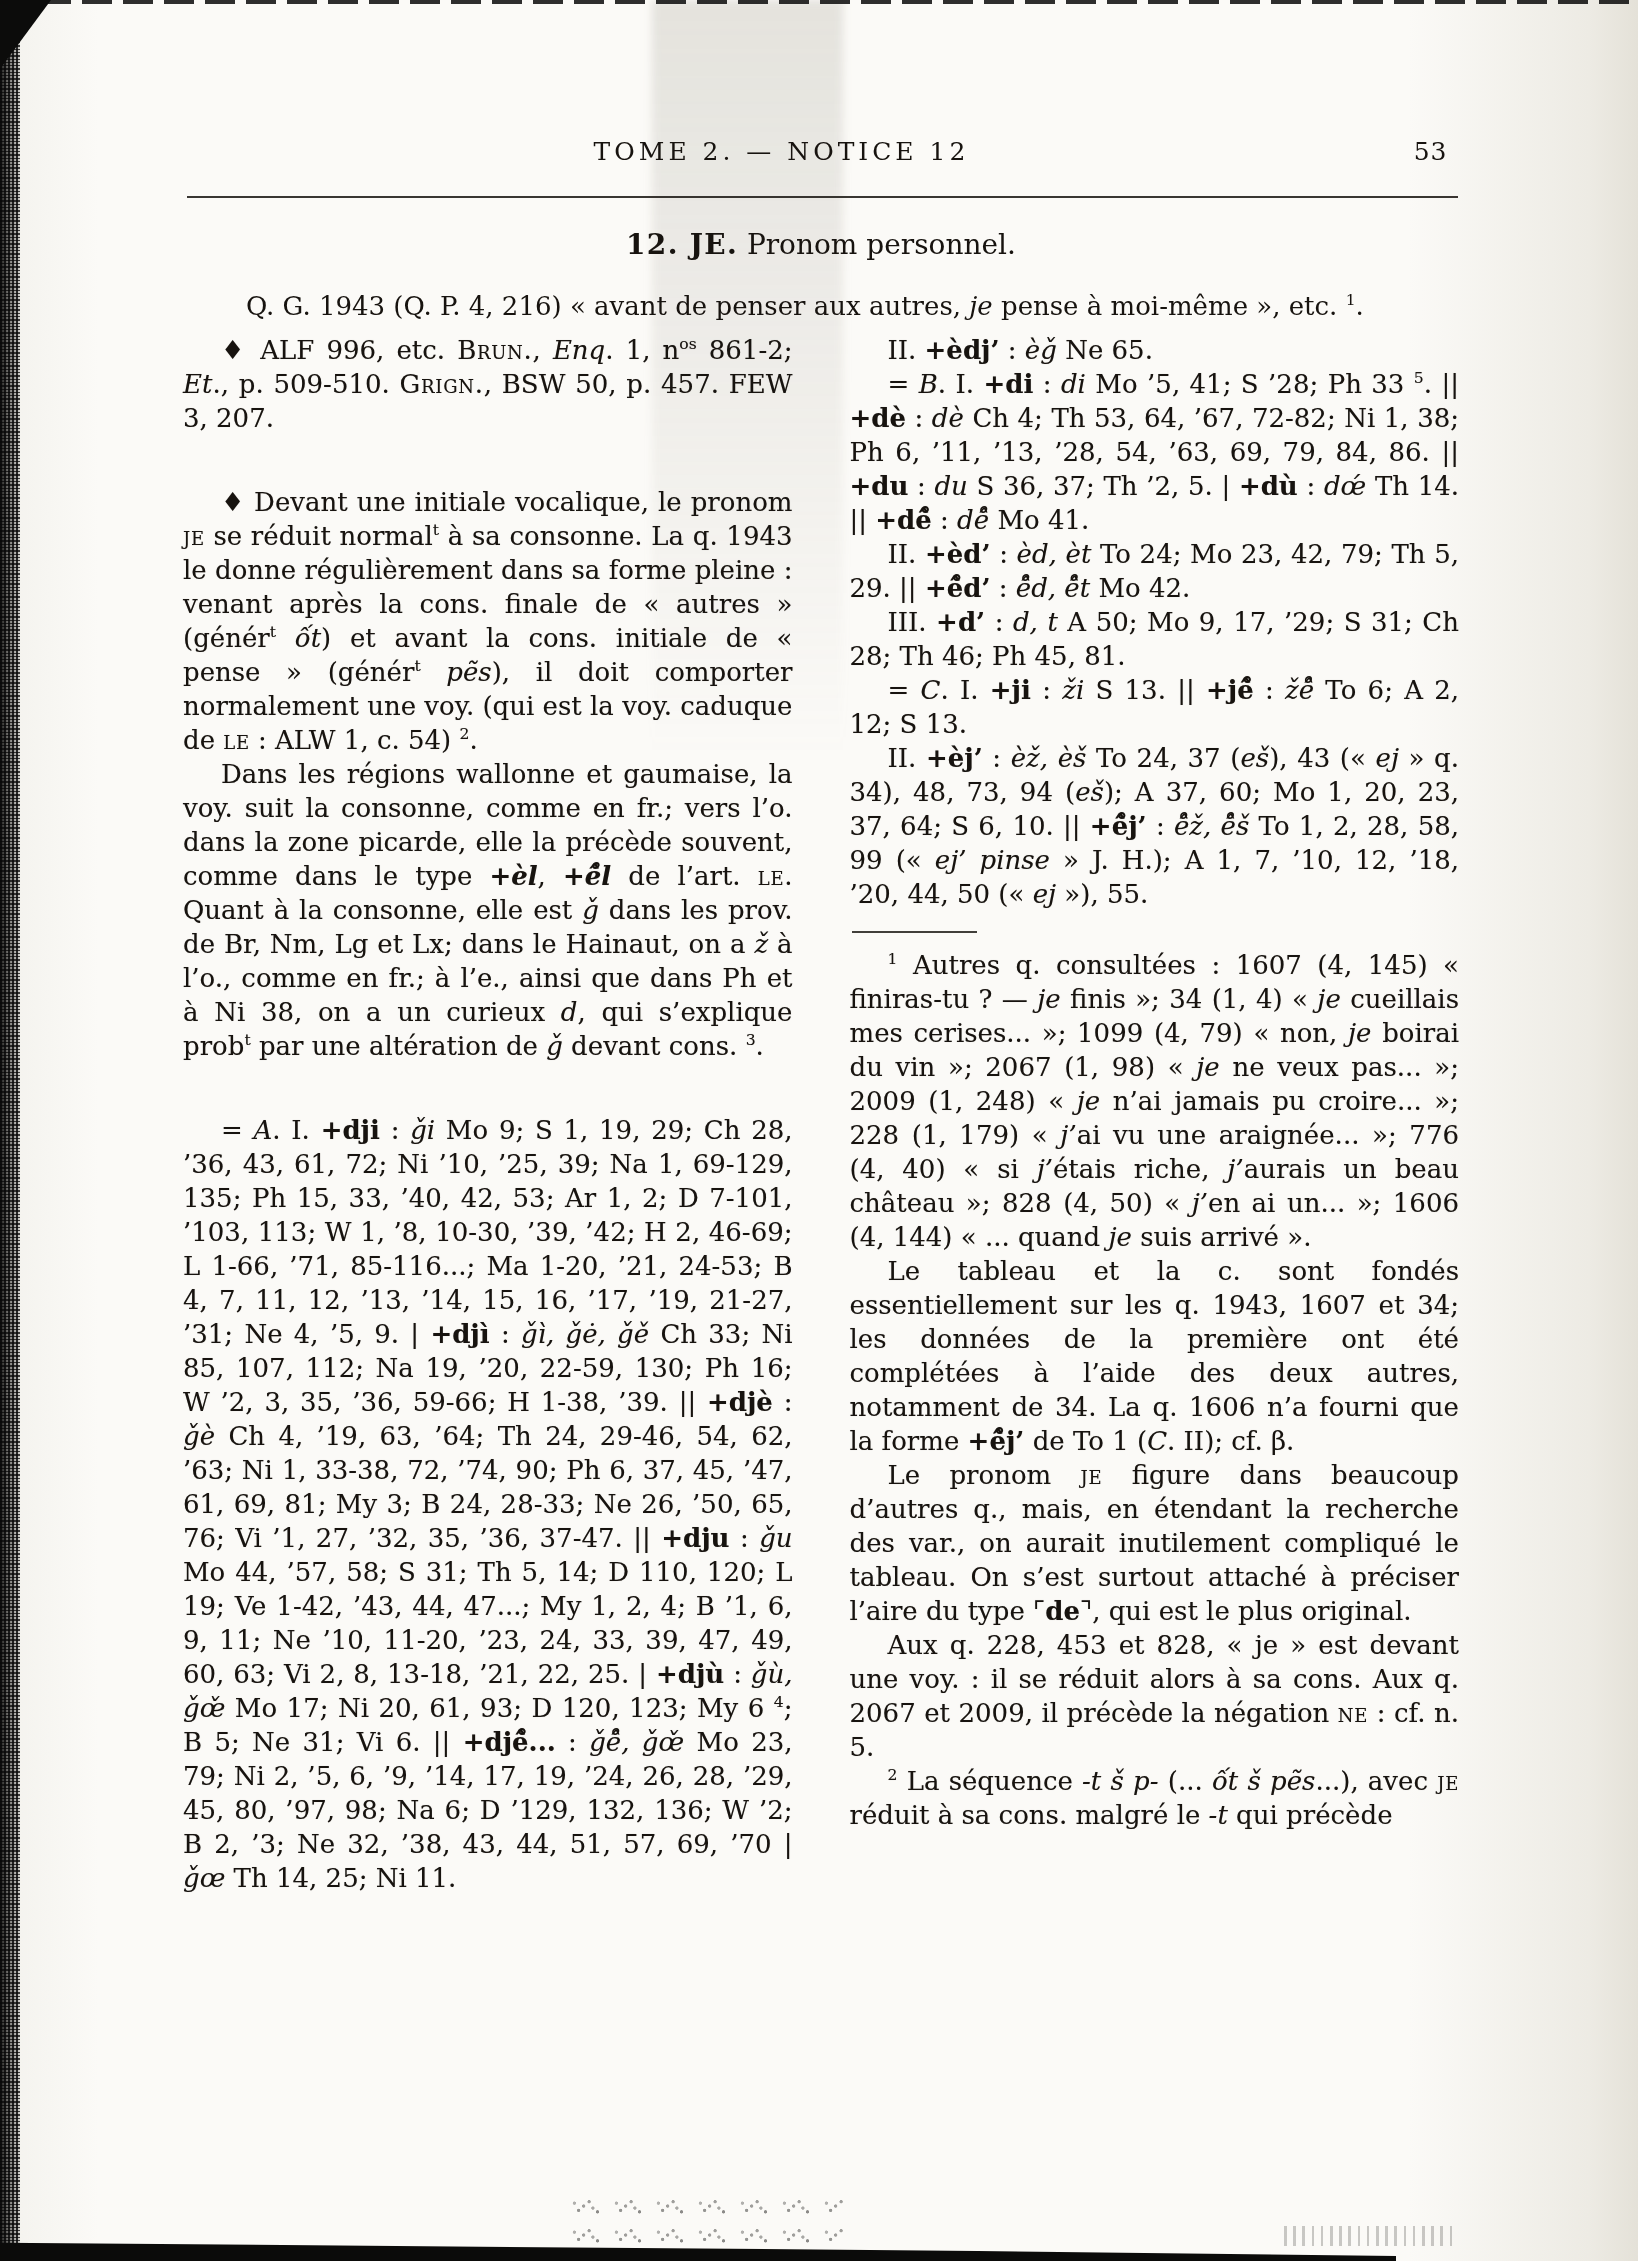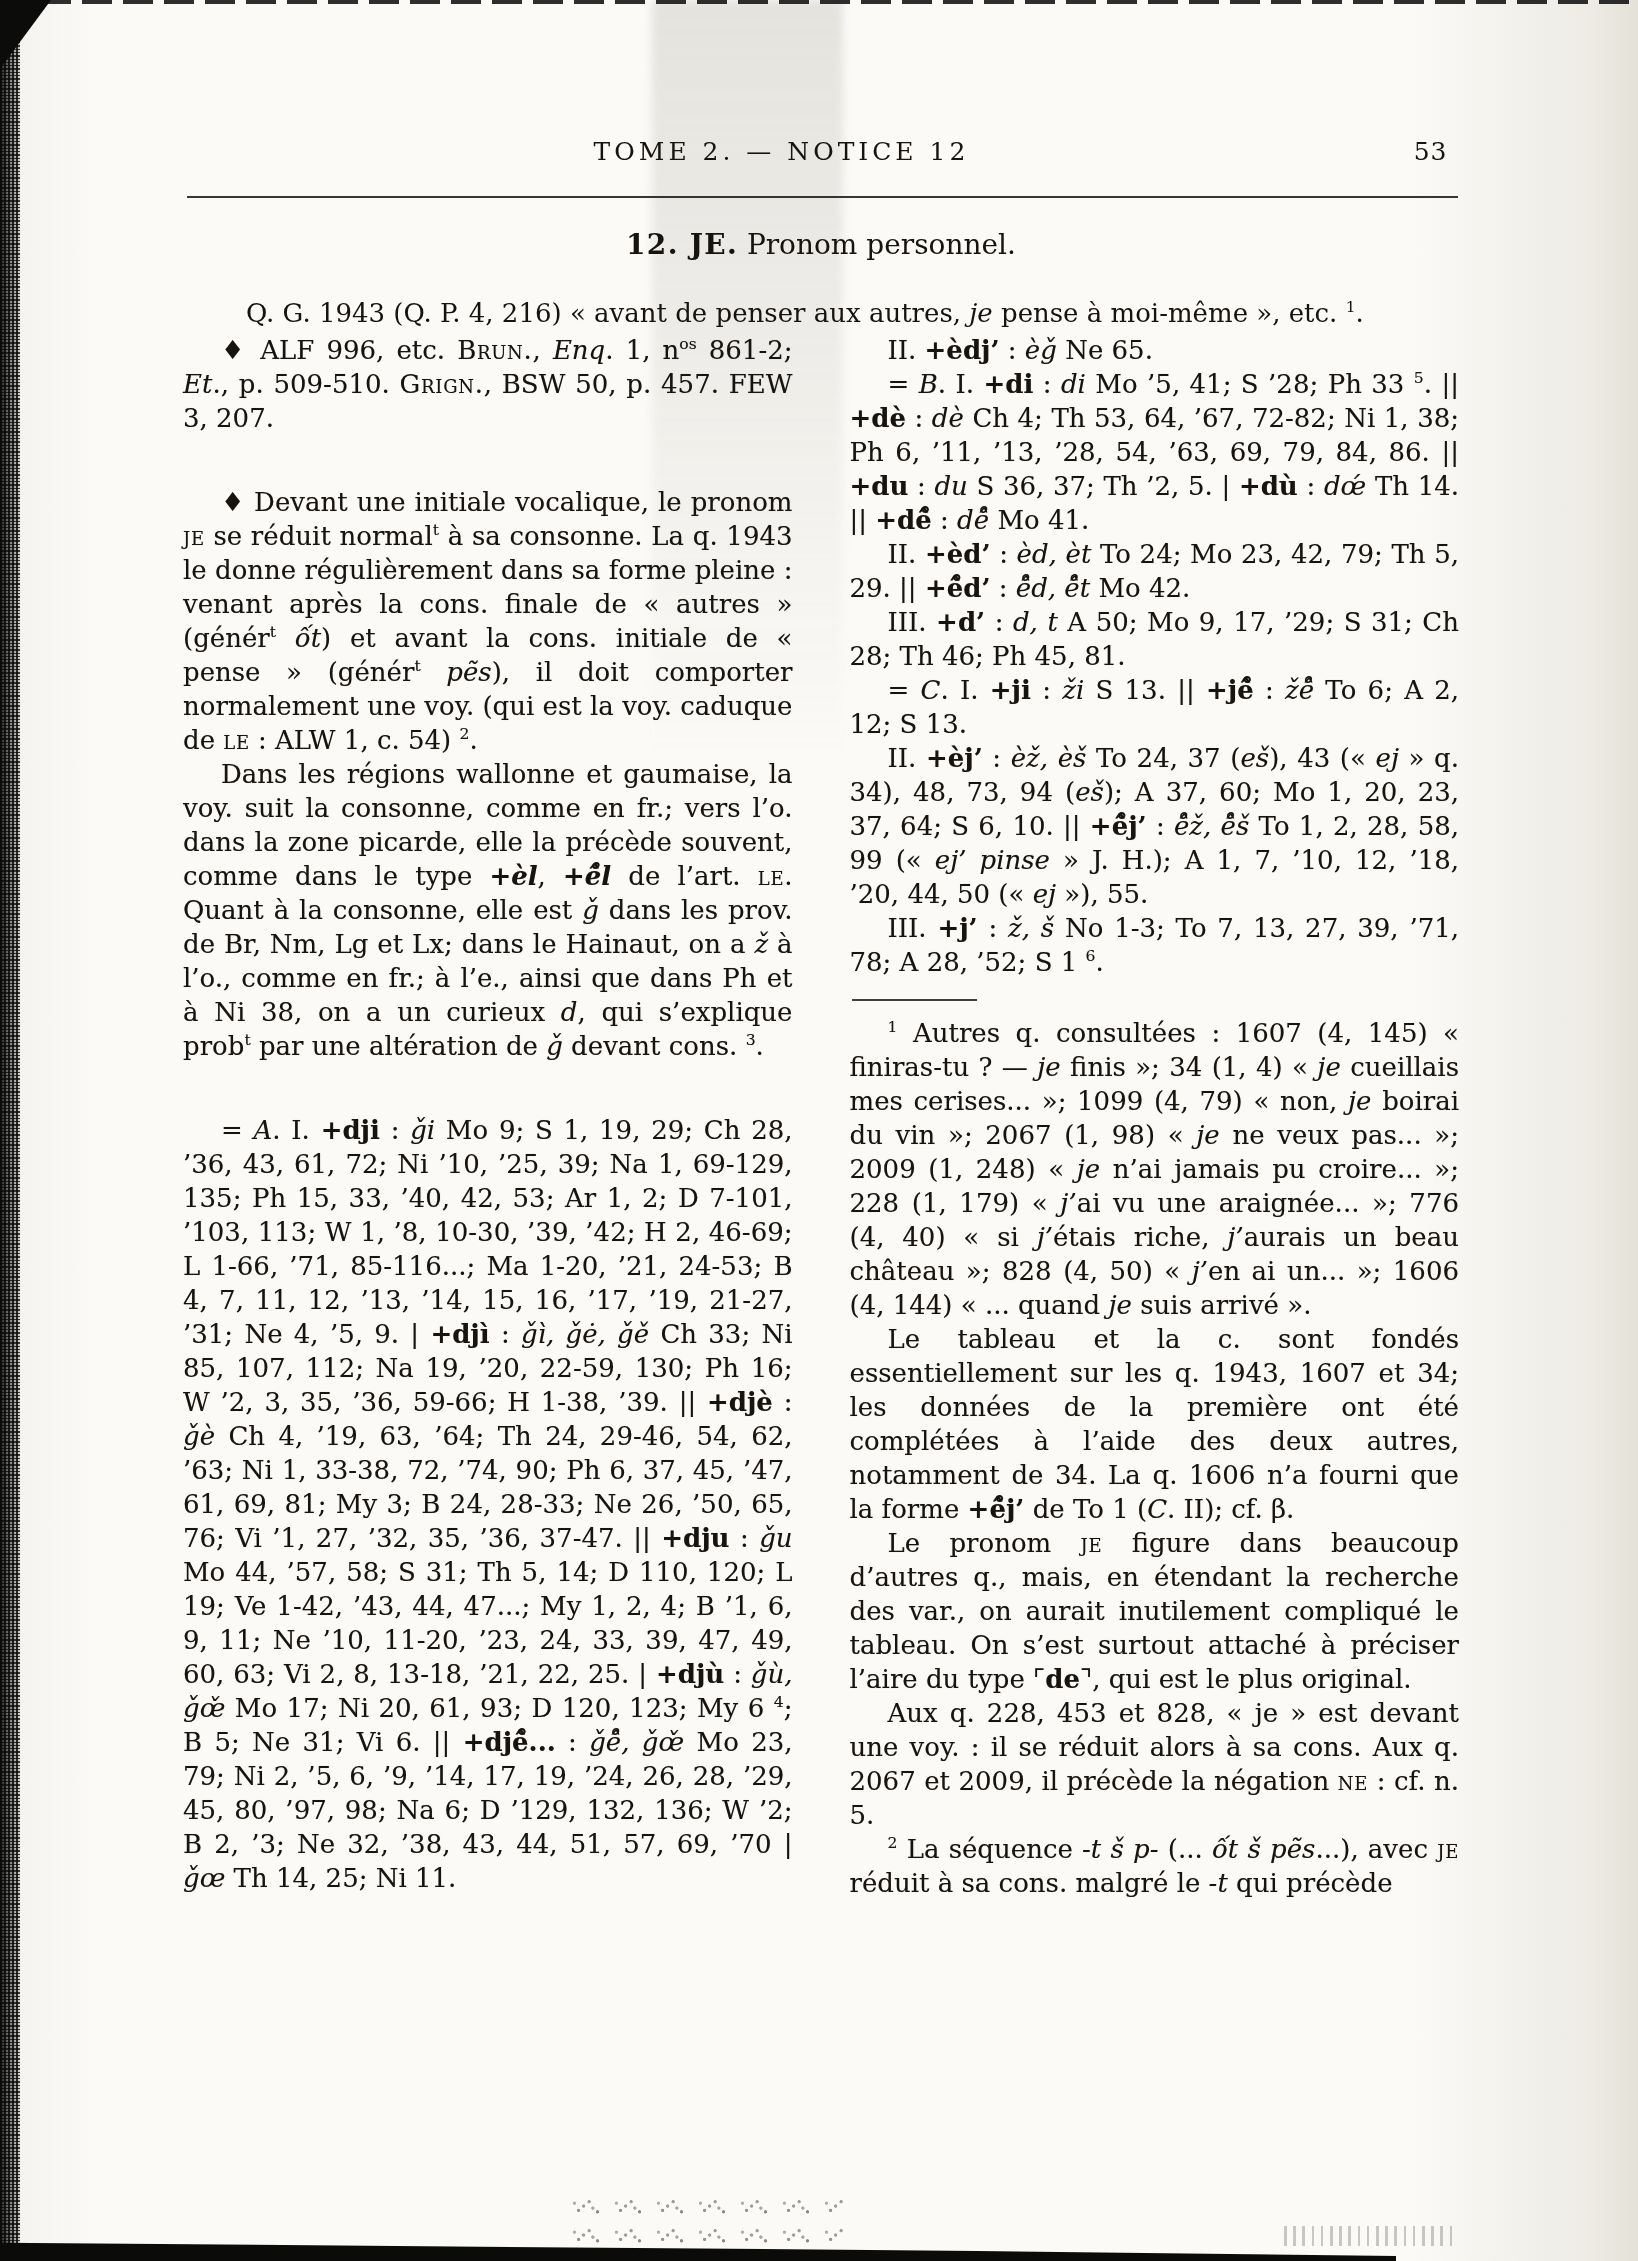--- a/index.html
+++ b/index.html
@@ -45,21 +45,21 @@
   
   .running-head{position:absolute;top:137px;left:183px;width:1276px;height:33px;
     font-size:25px;letter-spacing:4px;}
   .running-head .centered{display:block;text-align:center;padding-right:79px;}
   .running-head .pageno{position:absolute;right:12px;top:0;letter-spacing:0.7px;}
   .header-rule{position:absolute;top:196px;left:187px;width:1271px;height:0;
     border:0;border-top:2px solid #23201c;opacity:.9;margin:0;}
   .notice-title{position:absolute;top:228px;left:183px;width:1276px;margin:0;
     text-align:center;font-size:28px;font-weight:normal;}
   .notice-title .lead{font-weight:bold;letter-spacing:1.3px;}
-  .intro{position:absolute;top:296px;left:183px;width:1276px;margin:0;
+  .intro{position:absolute;top:289px;left:183px;width:1276px;margin:0;
     font-size:26px;line-height:34px;text-indent:63px;}
   .columns{position:absolute;top:333px;left:183px;width:1276px;display:flex;gap:57px;}
   .col{width:616px;font-size:26px;line-height:34px;text-align:justify;
     text-shadow:0 0 0.7px rgba(25,20,14,.35);}
   p.para{margin:0;text-indent:38px;}
   p.gap{margin-top:50px;}
   .fn-rule{width:125px;border:0;border-top:2px solid #201d19;margin:20px 0 14.5px 2.6px;opacity:.85;}
   .s-b{font-weight:bold;}
   .s-i{font-style:italic;}
   .s-bi{font-weight:bold;font-style:italic;}
@@ -100,21 +100,20 @@
         <p class="para gap"><span>= </span><span class="s-i">A</span><span>. I. </span><span class="s-b">+dji</span><span> : </span><span class="s-i">ǧi</span><span> Mo 9; S 1, 19, 29; Ch 28, ’36, 43, 61, 72; Ni ’10, ’25, 39; Na 1, 69-129, 135; Ph 15, 33, ’40, 42, 53; Ar 1, 2; D 7-101, ’103, 113; W 1, ’8, 10-30, ’39, ’42; H 2, 46-69; L 1-66, ’71, 85-116...; Ma 1-20, ’21, 24-53; B 4, 7, 11, 12, ’13, ’14, 15, 16, ’17, ’19, 21-27, ’31; Ne 4, ’5, 9. | </span><span class="s-b">+djì</span><span> : </span><span class="s-i">ǧì, ǧė, ǧě</span><span> Ch 33; Ni 85, 107, 112; Na 19, ’20, 22-59, 130; Ph 16; W ’2, 3, 35, ’36, 59-66; H 1-38, ’39. || </span><span class="s-b">+djè</span><span> : </span><span class="s-i">ǧè</span><span> Ch 4, ’19, 63, ’64; Th 24, 29-46, 54, 62, ’63; Ni 1, 33-38, 72, ’74, 90; Ph 6, 37, 45, ’47, 61, 69, 81; My 3; B 24, 28-33; Ne 26, ’50, 65, 76; Vi ’1, 27, ’32, 35, ’36, 37-47. || </span><span class="s-b">+dju</span><span> : </span><span class="s-i">ǧu</span><span> Mo 44, ’57, 58; S 31; Th 5, 14; D 110, 120; L 19; Ve 1-42, ’43, 44, 47...; My 1, 2, 4; B ’1, 6, 9, 11; Ne ’10, 11-20, ’23, 24, 33, 39, 47, 49, 60, 63; Vi 2, 8, 13-18, ’21, 22, 25. | </span><span class="s-b">+djù</span><span> : </span><span class="s-i">ǧù, ǧœ̌</span><span> Mo 17; Ni 20, 61, 93; D 120, 123; My 6 </span><span class="s-sup">4</span><span>; B 5; Ne 31; Vi 6. || </span><span class="s-b">+djê̊...</span><span> : </span><span class="s-i">ǧê̊, ǧœ̌</span><span> Mo 23, 79; Ni 2, ’5, 6, ’9, ’14, 17, 19, ’24, 26, 28, ’29, 45, 80, ’97, 98; Na 6; D ’129, 132, 136; W ’2; B 2, ’3; Ne 32, ’38, 43, 44, 51, 57, 69, ’70 | </span><span class="s-i">ǧœ</span><span> Th 14, 25; Ni 11.</span></p>
       </div>
     <div class="col" id="col-right">
       <div id="right-main">
           <p class="para"><span>II. </span><span class="s-b">+èdj’</span><span> : </span><span class="s-i">èǧ</span><span> Ne 65.</span></p>
           <p class="para"><span>= </span><span class="s-i">B</span><span>. I. </span><span class="s-b">+di</span><span> : </span><span class="s-i">di</span><span> Mo ’5, 41; S ’28; Ph 33 </span><span class="s-sup">5</span><span>. || </span><span class="s-b">+dè</span><span> : </span><span class="s-i">dè</span><span> Ch 4; Th 53, 64, ’67, 72-82; Ni 1, 38; Ph 6, ’11, ’13, ’28, 54, ’63, 69, 79, 84, 86. || </span><span class="s-b">+du</span><span> : </span><span class="s-i">du</span><span> S 36, 37; Th ’2, 5. | </span><span class="s-b">+dù</span><span> : </span><span class="s-i">dœ́</span><span> Th 14. || </span><span class="s-b">+dê̊</span><span> : </span><span class="s-i">dê̊</span><span> Mo 41.</span></p>
           <p class="para"><span>II. </span><span class="s-b">+èd’</span><span> : </span><span class="s-i">èd, èt</span><span> To 24; Mo 23, 42, 79; Th 5, 29. || </span><span class="s-b">+ê̊d’</span><span> : </span><span class="s-i">ê̊d, ê̊t</span><span> Mo 42.</span></p>
           <p class="para"><span>III. </span><span class="s-b">+d’</span><span> : </span><span class="s-i">d, t</span><span> A 50; Mo 9, 17, ’29; S 31; Ch 28; Th 46; Ph 45, 81.</span></p>
           <p class="para"><span>= </span><span class="s-i">C</span><span>. I. </span><span class="s-b">+ji</span><span> : </span><span class="s-i">ži</span><span> S 13. || </span><span class="s-b">+jê̊</span><span> : </span><span class="s-i">žê̊</span><span> To 6; A 2, 12; S 13.</span></p>
           <p class="para"><span>II. </span><span class="s-b">+èj’</span><span> : </span><span class="s-i">èž, èš</span><span> To 24, 37 (</span><span class="s-i">eš</span><span>), 43 (« </span><span class="s-i">ej</span><span> » q. 34), 48, 73, 94 (</span><span class="s-i">eš</span><span>); A 37, 60; Mo 1, 20, 23, 37, 64; S 6, 10. || </span><span class="s-b">+ê̊j’</span><span> : </span><span class="s-i">ê̊ž, ê̊š</span><span> To 1, 2, 28, 58, 99 (« </span><span class="s-i">ej’ pinse</span><span> » J. H.); A 1, 7, ’10, 12, ’18, ’20, 44, 50 (« </span><span class="s-i">ej</span><span> »), 55.</span></p>
-          <p class="para"><span>III. </span><span class="s-b">+j’</span><span> : </span><span class="s-i">ž, š</span><span> No 1-3; To 7, 13, 27, 39, ’71, 78; A 28, ’52; S 1 </span><span class="s-sup">6</span><span>.</span></p>
         </div>
       <hr class="fn-rule">
       <div id="right-footnotes">
           <p class="para"><span class="s-sup">1</span><span> Autres q. consultées : 1607 (4, 145) « finiras-tu ? — </span><span class="s-i">je</span><span> finis »; 34 (1, 4) « </span><span class="s-i">je</span><span> cueillais mes cerises... »; 1099 (4, 79) « non, </span><span class="s-i">je</span><span> boirai du vin »; 2067 (1, 98) « </span><span class="s-i">je</span><span> ne veux pas... »; 2009 (1, 248) « </span><span class="s-i">je</span><span> n’ai jamais pu croire... »; 228 (1, 179) « </span><span class="s-i">j’</span><span>ai vu une araignée... »; 776 (4, 40) « si </span><span class="s-i">j’</span><span>étais riche, </span><span class="s-i">j’</span><span>aurais un beau château »; 828 (4, 50) « </span><span class="s-i">j’</span><span>en ai un... »; 1606 (4, 144) « ... quand </span><span class="s-i">je</span><span> suis arrivé ».</span></p>
           <p class="para"><span>Le tableau et la c. sont fondés essentiellement sur les q. 1943, 1607 et 34; les données de la première ont été complétées à l’aide des deux autres, notamment de 34. La q. 1606 n’a fourni que la forme </span><span class="s-b">+ê̊j’</span><span> de To 1 (</span><span class="s-i">C</span><span>. II); cf. β.</span></p>
           <p class="para"><span>Le pronom </span><span class="s-sc">je</span><span> figure dans beaucoup d’autres q., mais, en étendant la recherche des var., on aurait inutilement compliqué le tableau. On s’est surtout attaché à préciser l’aire du type ⌜</span><span class="s-b">de</span><span>⌝, qui est le plus original.</span></p>
           <p class="para"><span>Aux q. 228, 453 et 828, « je » est devant une voy. : il se réduit alors à sa cons. Aux q. 2067 et 2009, il précède la négation </span><span class="s-sc">ne</span><span> : cf. n. 5.</span></p>
           <p class="para"><span class="s-sup">2</span><span> La séquence </span><span class="s-i">-t š p-</span><span> (... </span><span class="s-i">ốt š pẽs</span><span>...), avec </span><span class="s-sc">je</span><span> réduit à sa cons. malgré le </span><span class="s-i">-t</span><span> qui précède</span></p>
         </div>
     </div>

